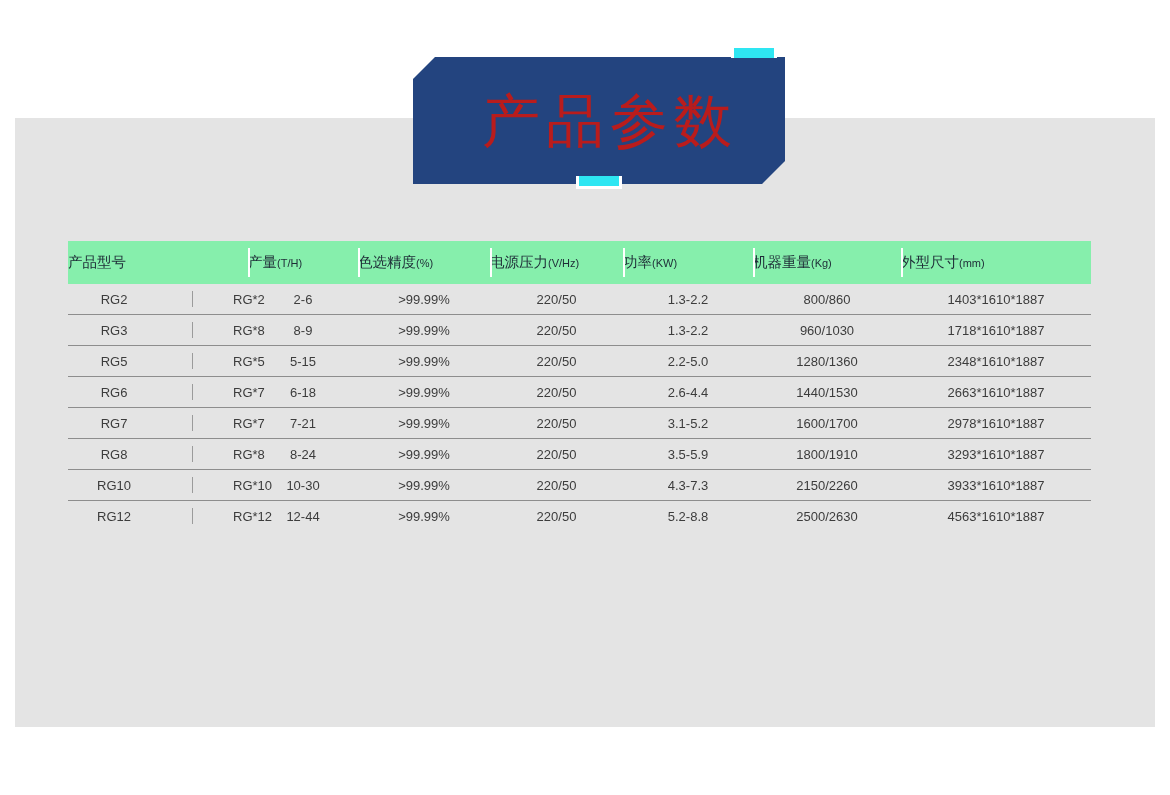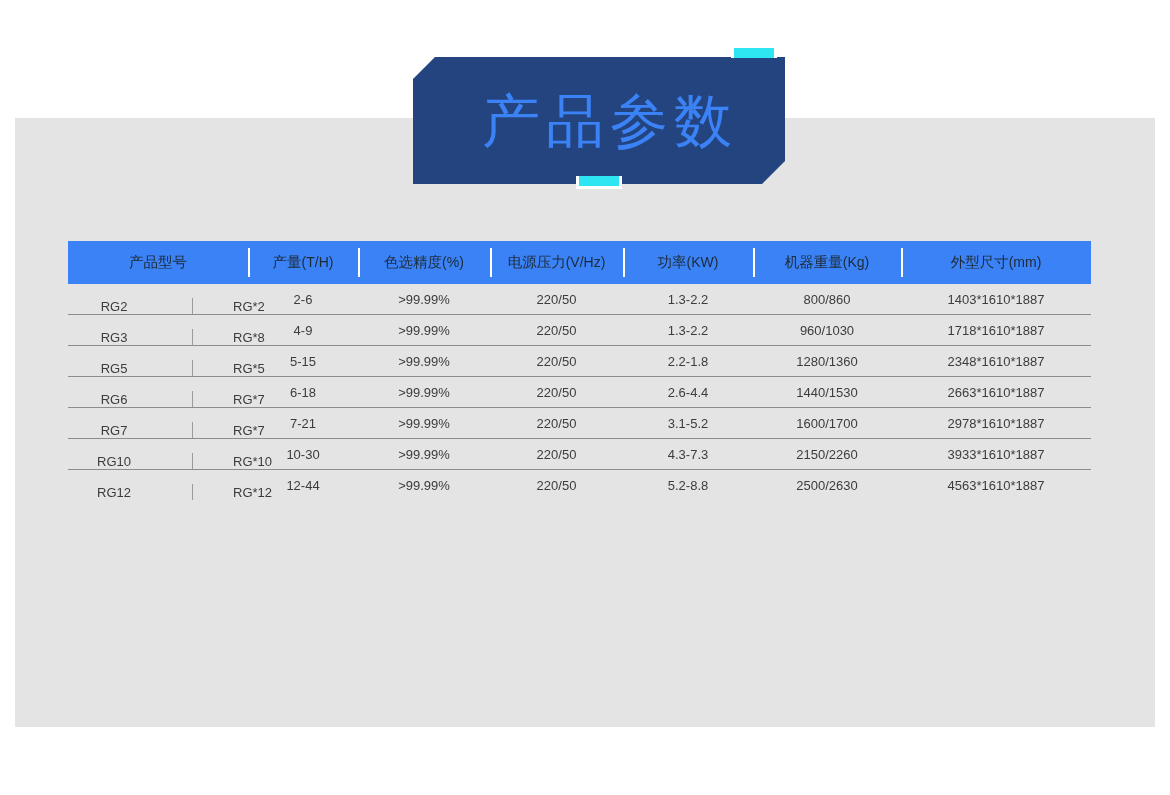--- a/index.html
+++ b/index.html
@@ -46,21 +46,21 @@
       0 22px
     );
     box-shadow: 0 2px 6px rgba(0,0,0,0.18);
   }
   #banner-title {
     position: absolute;
     inset: 0;
     display: flex;
     align-items: center;
     justify-content: center;
-    color: #3b82f6;
+    color: #b91c1c;
     font-size: 58px;
     letter-spacing: 6px;
     font-weight: 400;
     line-height: 1;
     padding-left: 22px;
     box-sizing: border-box;
     white-space: nowrap;
   }
   
   .cyan-tab {
@@ -87,41 +87,41 @@
   
   #spec-table {
     position: absolute;
     left: 68px;
     top: 241px;
     width: 1023px;
     border-collapse: collapse;
     table-layout: fixed;
   }
   #spec-table thead th {
-    background: #3b82f6;
+    background: #86efac;
     color: #1d2b36;
     height: 43px;
     font-size: 14.5px;
     font-weight: 400;
-    text-align: center;
+    text-align: left;
     padding: 0;
     position: relative;
     vertical-align: middle;
   }
   #spec-table thead th + th::before {
     content: "";
     position: absolute;
     left: 0;
     top: 7px;
     bottom: 7px;
     width: 2px;
     background: #ffffff;
   }
   .unit {
-    font-size: 14px;
+    font-size: 11px;
     vertical-align: baseline;
   }
 
   #spec-table tbody td {
     height: 30px;
     font-size: 13px;
     color: #3c3c3c;
     text-align: center;
     padding: 0;
     vertical-align: middle;
@@ -131,21 +131,21 @@
   #spec-table tbody tr:last-child td {
     border-bottom: none;
   }
 
   
   .model-cell {
     padding: 0 !important;
   }
   .model-inner {
     display: flex;
-    align-items: flex-end;
+    align-items: center;
     height: 30px;
     gap: 28px;
   }
   .model-a {
     flex: 0 0 96px;
     text-align: center;
     padding-right: 4px;
     box-sizing: border-box;
   }
   .model-div {
@@ -222,41 +222,41 @@
     </tr>
 
     <tr>
       <td class="model-cell">
           <div class="model-inner">
             <span class="model-a">RG3</span>
             <span class="model-div"></span>
             <span class="model-b">RG*8</span>
           </div>
         </td>
-      <td>4-9</td>
+      <td>8-9</td>
       <td>&gt;99.99%</td>
       <td>220/50</td>
       <td>1.3-2.2</td>
       <td>960/1030</td>
       <td>1718*1610*1887</td>
     </tr>
 
 
     <tr>
       <td class="model-cell">
           <div class="model-inner">
             <span class="model-a">RG5</span>
             <span class="model-div"></span>
             <span class="model-b">RG*5</span>
           </div>
         </td>
       <td>5-15</td>
       <td>&gt;99.99%</td>
       <td>220/50</td>
-      <td>2.2-1.8</td>
+      <td>2.2-5.0</td>
       <td>1280/1360</td>
       <td>2348*1610*1887</td>
     </tr>
 
     <tr>
       <td class="model-cell">
           <div class="model-inner">
             <span class="model-a">RG6</span>
             <span class="model-div"></span>
             <span class="model-b">RG*7</span>
@@ -279,20 +279,35 @@
           </div>
         </td>
       <td>7-21</td>
       <td>&gt;99.99%</td>
       <td>220/50</td>
       <td>3.1-5.2</td>
       <td>1600/1700</td>
       <td>2978*1610*1887</td>
     </tr>
 
+    <tr>
+      <td class="model-cell">
+          <div class="model-inner">
+            <span class="model-a">RG8</span>
+            <span class="model-div"></span>
+            <span class="model-b">RG*8</span>
+          </div>
+        </td>
+      <td>8-24</td>
+      <td>&gt;99.99%</td>
+      <td>220/50</td>
+      <td>3.5-5.9</td>
+      <td>1800/1910</td>
+      <td>3293*1610*1887</td>
+    </tr>
 
     <tr>
       <td class="model-cell">
           <div class="model-inner">
             <span class="model-a">RG10</span>
             <span class="model-div"></span>
             <span class="model-b">RG*10</span>
           </div>
         </td>
       <td>10-30</td>

